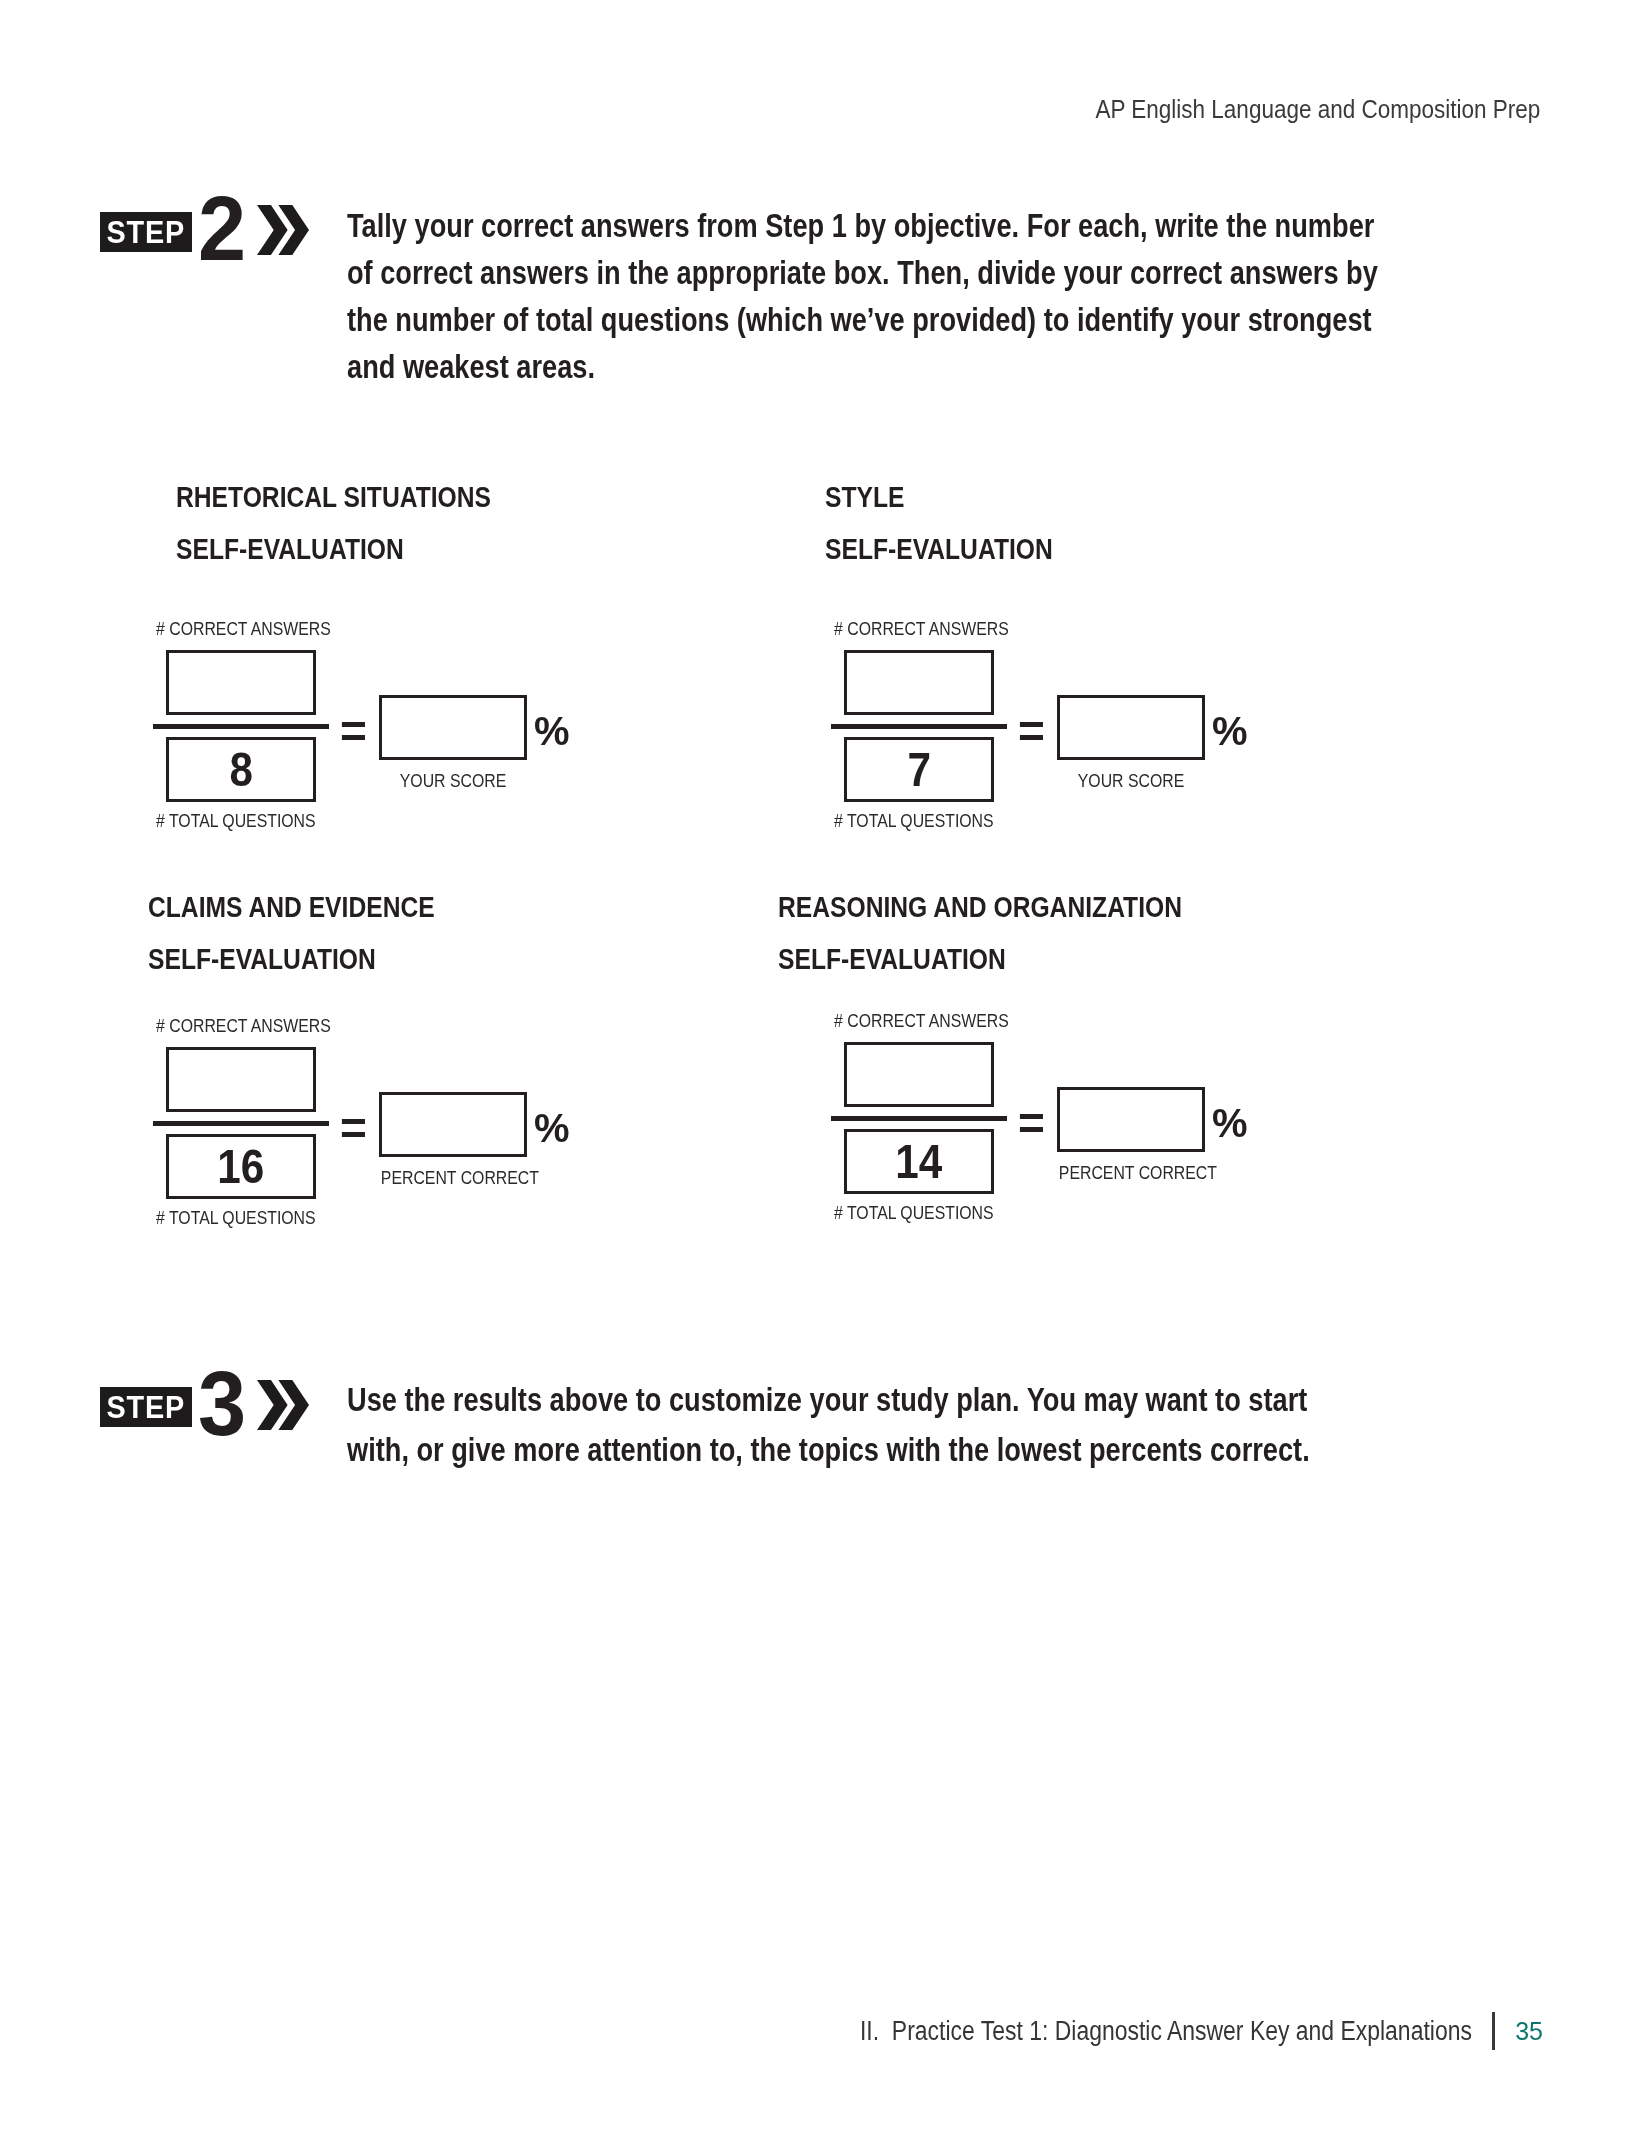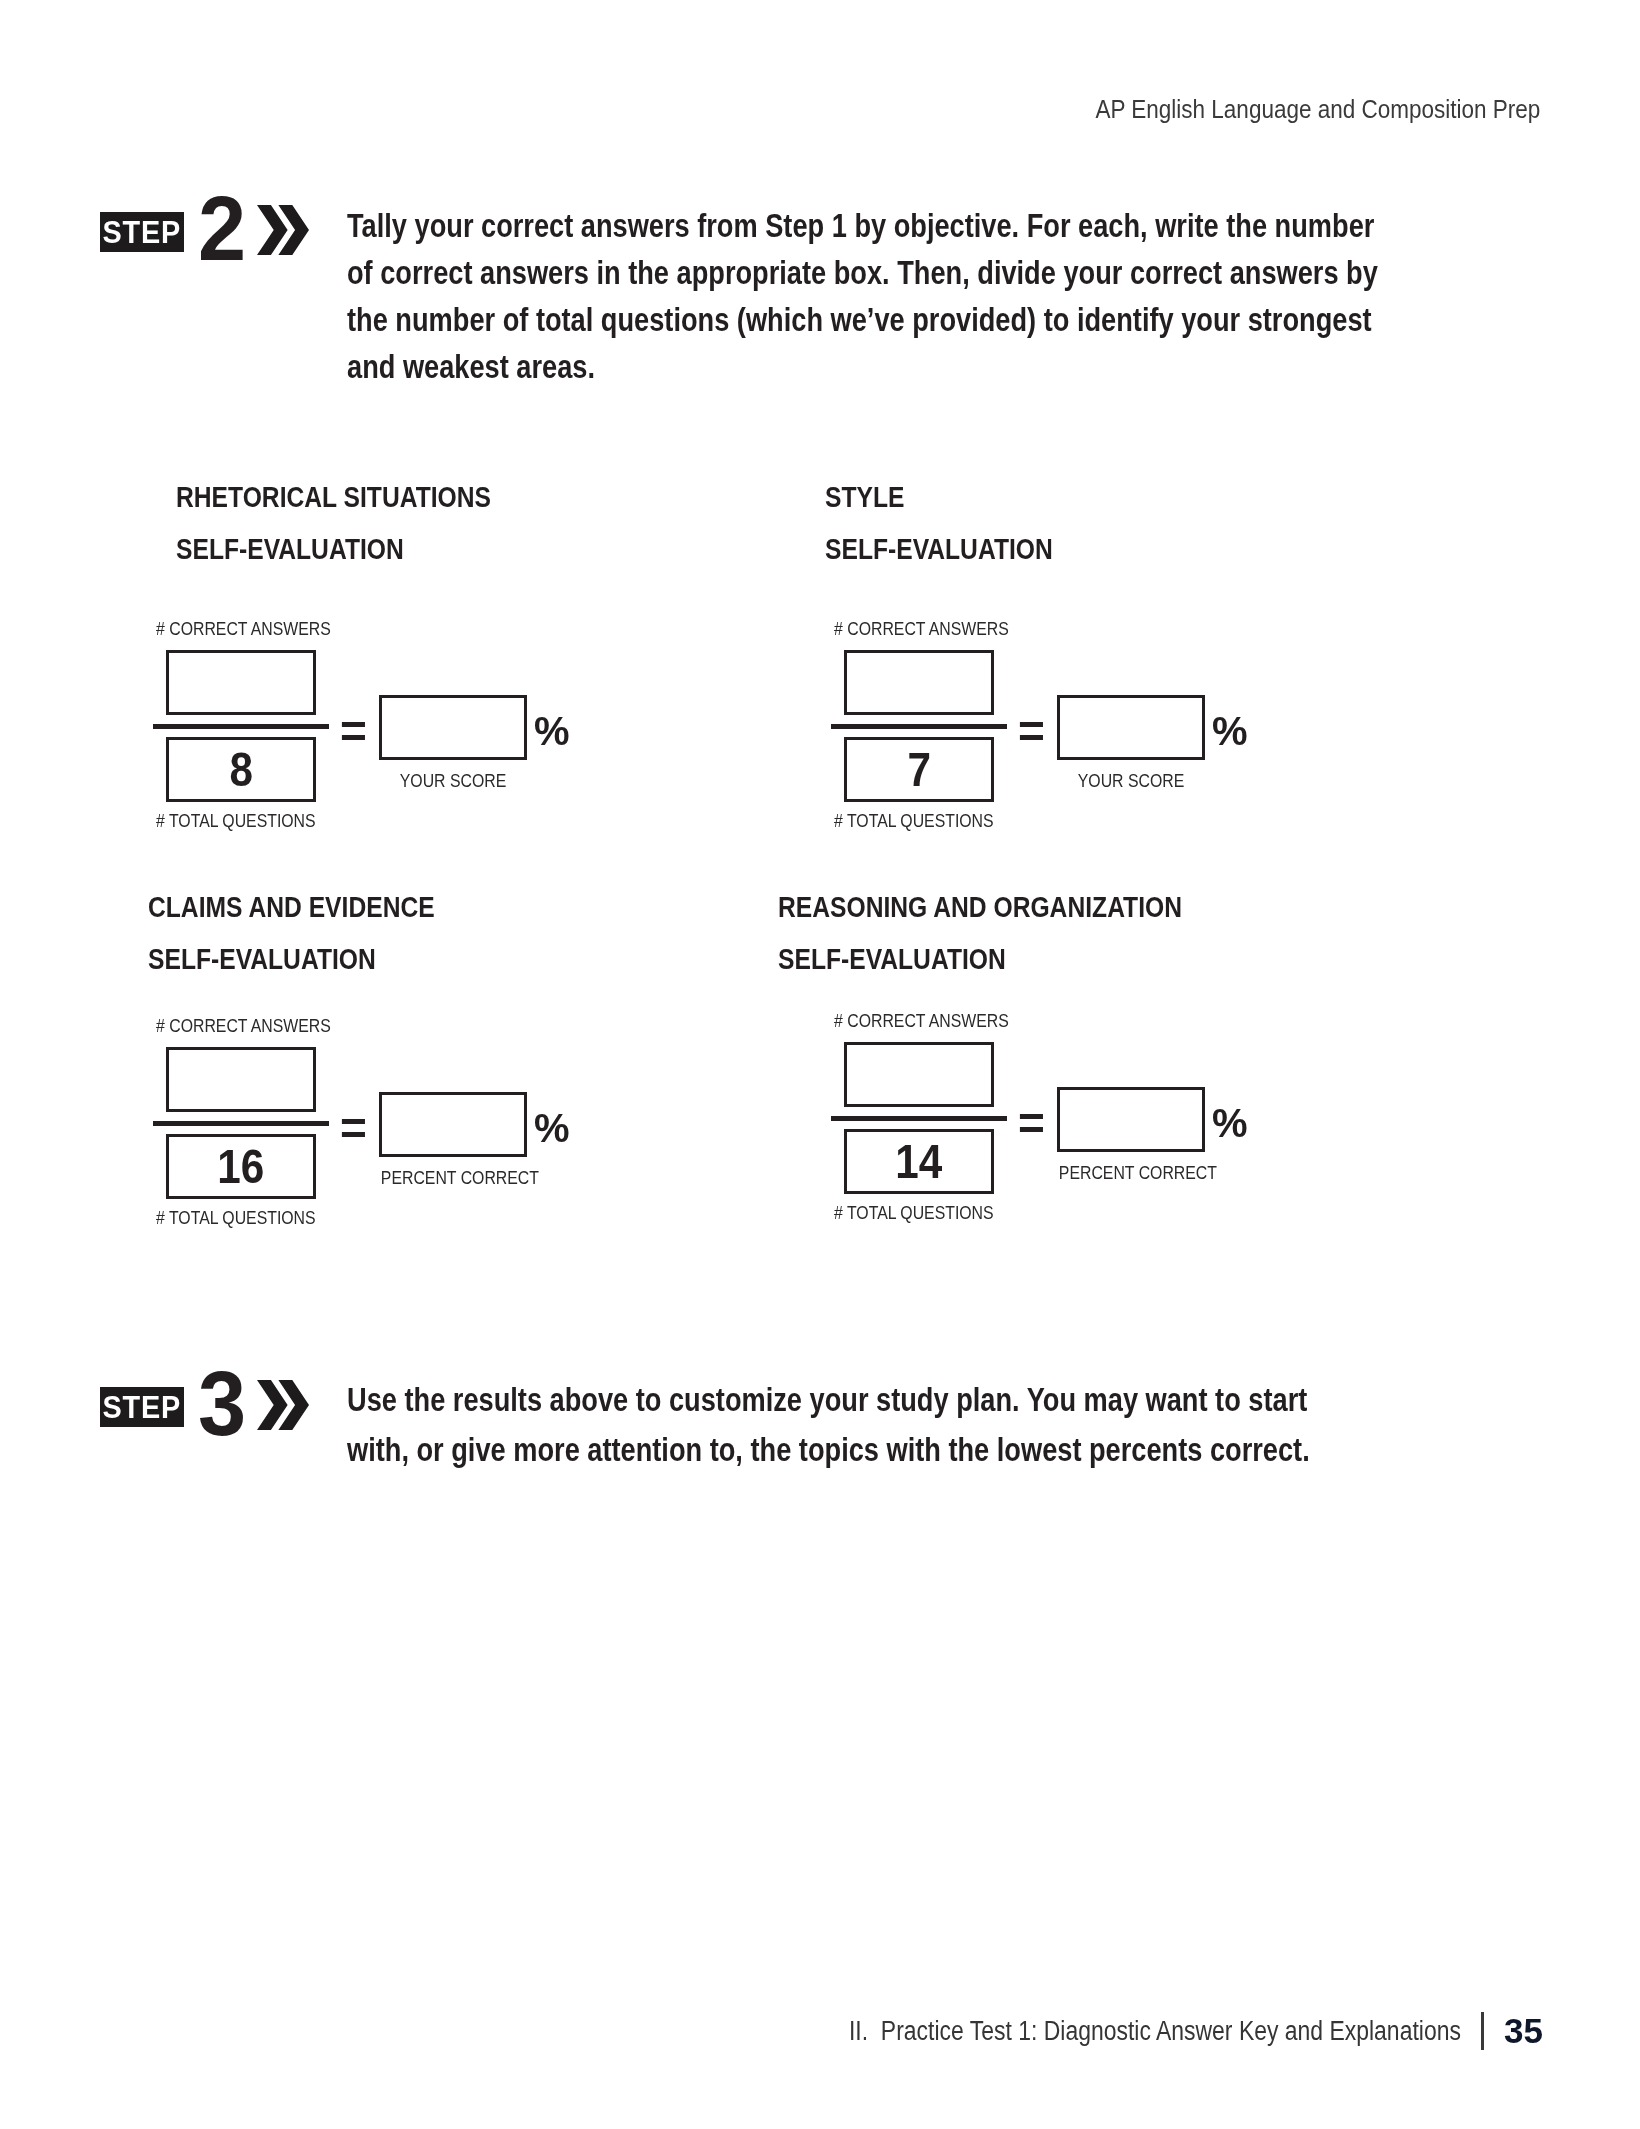--- a/index.html
+++ b/index.html
@@ -10,21 +10,21 @@
   }
   
   .header-title{
     position:absolute;top:94px;right:100px;font-size:25px;line-height:30px;
     font-weight:400;color:#3a3a3a;transform:scaleX(0.9);transform-origin:100% 0;
     white-space:pre;
   }
   
   .step-badge{position:absolute;left:100px;width:215px;height:75px;}
   .step-box{
-    position:absolute;left:0;top:22px;width:84px;height:40px;background:#1d1b1b;
+    position:absolute;left:0;top:22px;width:92px;height:40px;background:#1d1b1b;
     display:flex;align-items:center;justify-content:center;
   }
   .step-box span{
     color:#ffffff;font-weight:700;font-size:32px;letter-spacing:1px;
     transform:scaleX(0.9);transform-origin:50% 50%;
   }
   .step-number{
     position:absolute;left:98px;top:0;font-size:91px;line-height:77px;
     font-weight:700;transform:scaleX(0.95);transform-origin:0 0;
   }
@@ -70,21 +70,21 @@
   }
   
   .footer{
     position:absolute;top:2012px;right:97px;display:flex;align-items:center;text-align:right;
   }
   .footer-text{
     font-size:27px;line-height:38px;font-weight:400;color:#363434;white-space:pre;
     transform:scaleX(0.85);transform-origin:100% 50%;
   }
   .footer-bar{width:3px;height:38px;background:#3a3838;margin:0 20px;}
-  .footer-page{font-size:35px;line-height:38px;font-weight:700;color:#0f172a;}
+  .footer-page{font-size:25px;line-height:38px;font-weight:400;color:#0f766e;}
 </style>
 </head>
 <body>
 
 <div class="page">
 
   <div class="header-title">AP English Language and Composition Prep</div>
 
   <div class="step-badge" style="top:190px;">
     <div class="step-box">

